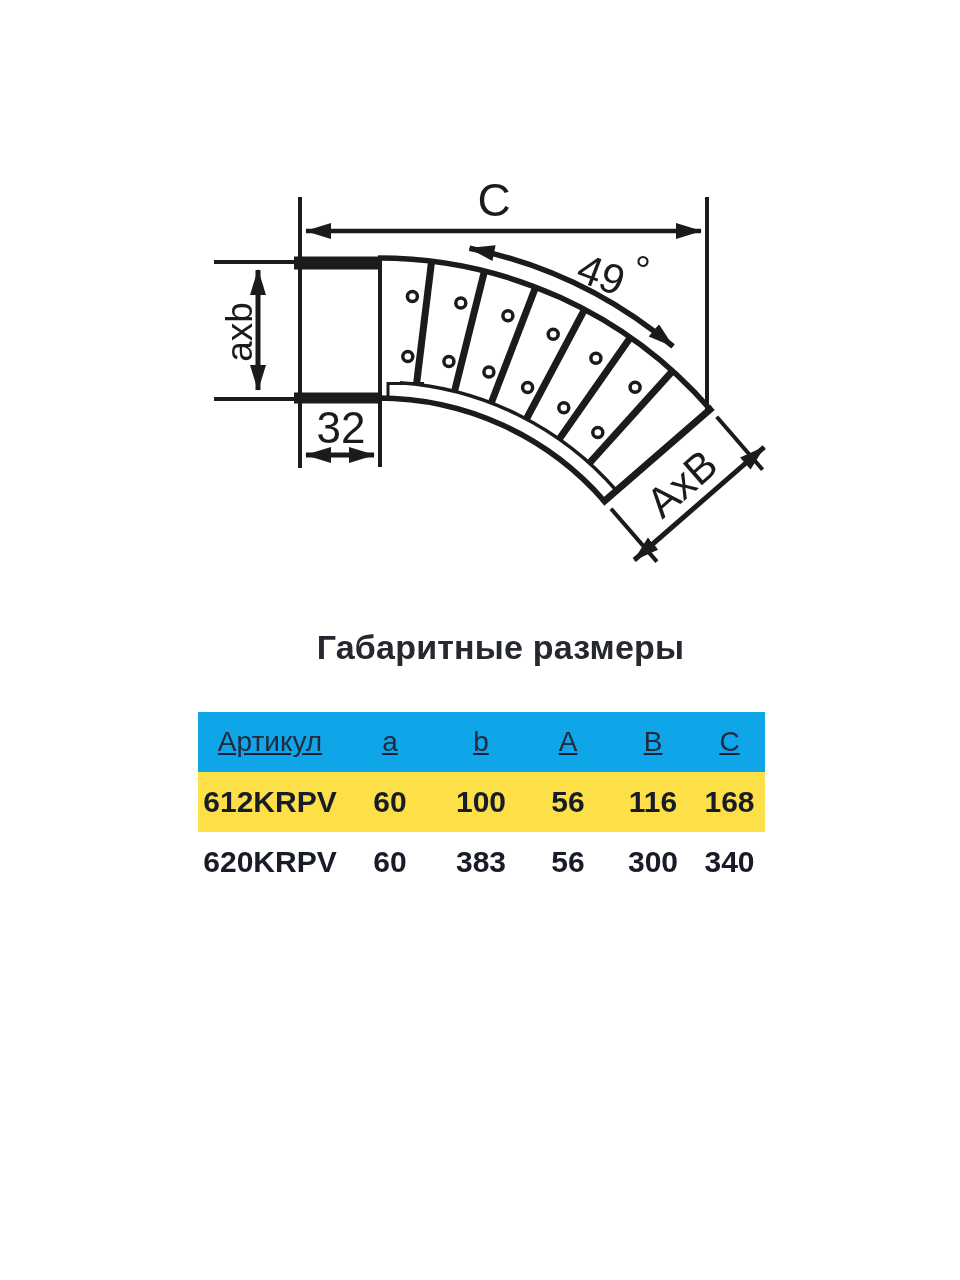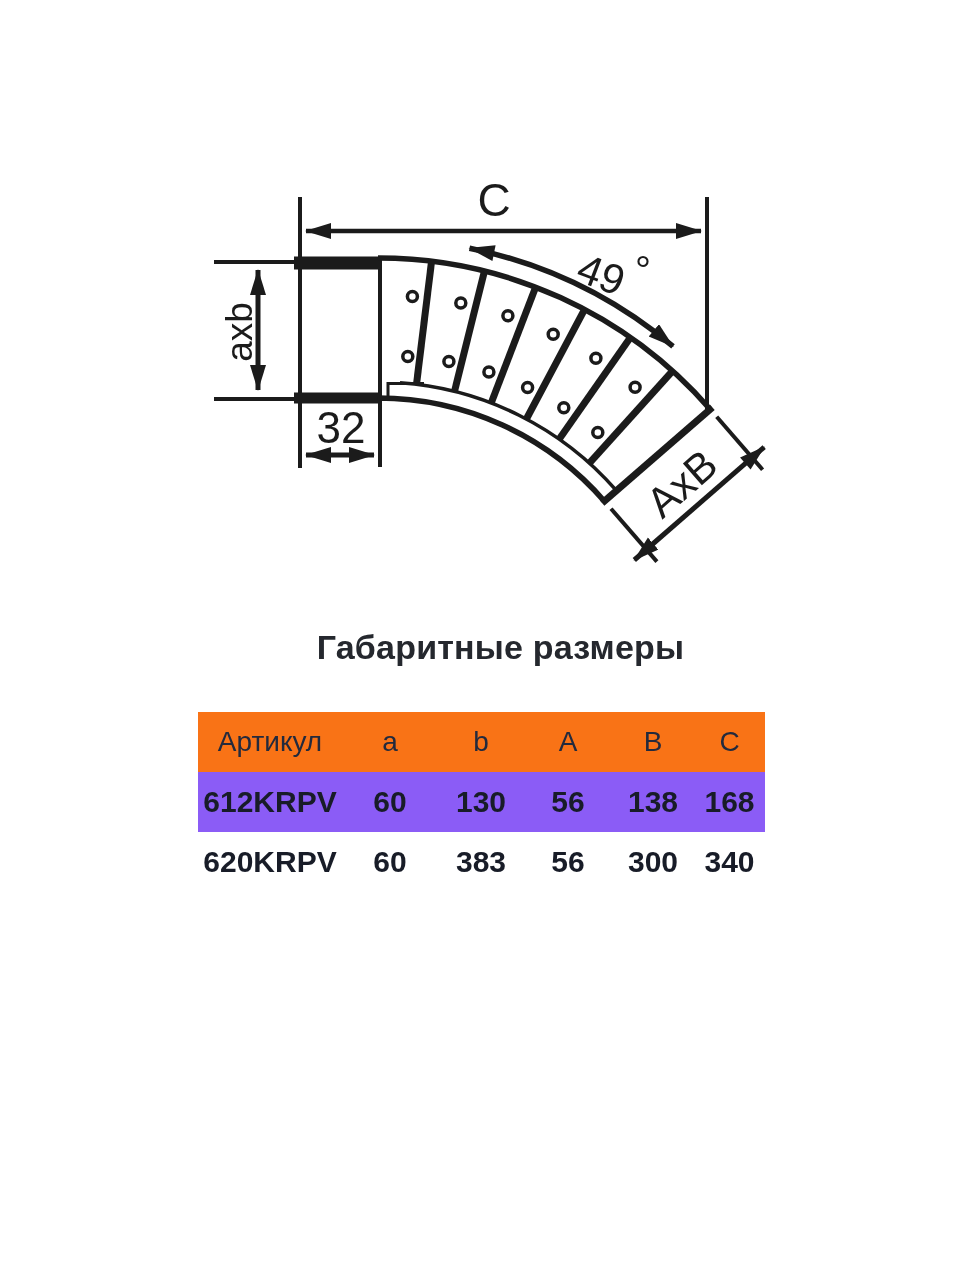--- a/index.html
+++ b/index.html
@@ -14,22 +14,22 @@
   
   .section-title { position:absolute; left:0; top:628px; width:960px;
                    text-align:center; font-size:34px; font-weight:700;
                    color:#25282e; letter-spacing:0.2px;padding-left:41px; }
 
   
   .dim-table { position:absolute; left:198px; top:712px; width:567px;
                color:#1a1f2e; }
   .trow { display:grid; grid-template-columns:144px 96px 86px 88px 82px 71px;
           height:60px; align-items:center; }
-  .trow.thead { background:#f97316; }
-  .trow.alt   { background:#8b5cf6; }
+  .trow.thead { background:#0ea5e9;text-decoration:underline; }
+  .trow.alt   { background:#fde047; }
   .tc { text-align:center; font-size:30px; font-weight:600; color:#181c28; }
   .thead .tc { font-size:28px; font-weight:500; color:#232a3d; }
   .tc.article { font-weight:700; font-size:30px; }
 </style>
 </head>
 <body>
 
 <div class="page">
 
   <svg class="drawing" viewBox="0 0 960 600" xmlns="http://www.w3.org/2000/svg">
@@ -125,23 +125,23 @@
       <div class="tc">b</div>
       <div class="tc">A</div>
       <div class="tc">B</div>
       <div class="tc">C</div>
     </div>
 
 
     <div class="trow alt">
       <div class="tc article">612KRPV</div>
       <div class="tc">60</div>
-      <div class="tc">130</div>
+      <div class="tc">100</div>
       <div class="tc">56</div>
-      <div class="tc">138</div>
+      <div class="tc">116</div>
       <div class="tc">168</div>
     </div>
 
     <div class="trow">
       <div class="tc article">620KRPV</div>
       <div class="tc">60</div>
       <div class="tc">383</div>
       <div class="tc">56</div>
       <div class="tc">300</div>
       <div class="tc">340</div>

